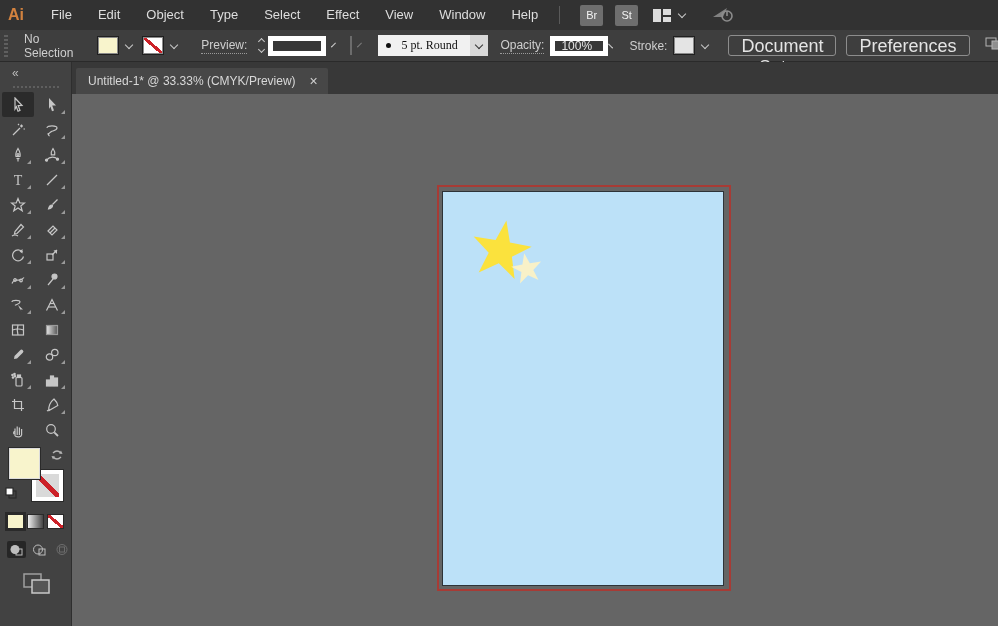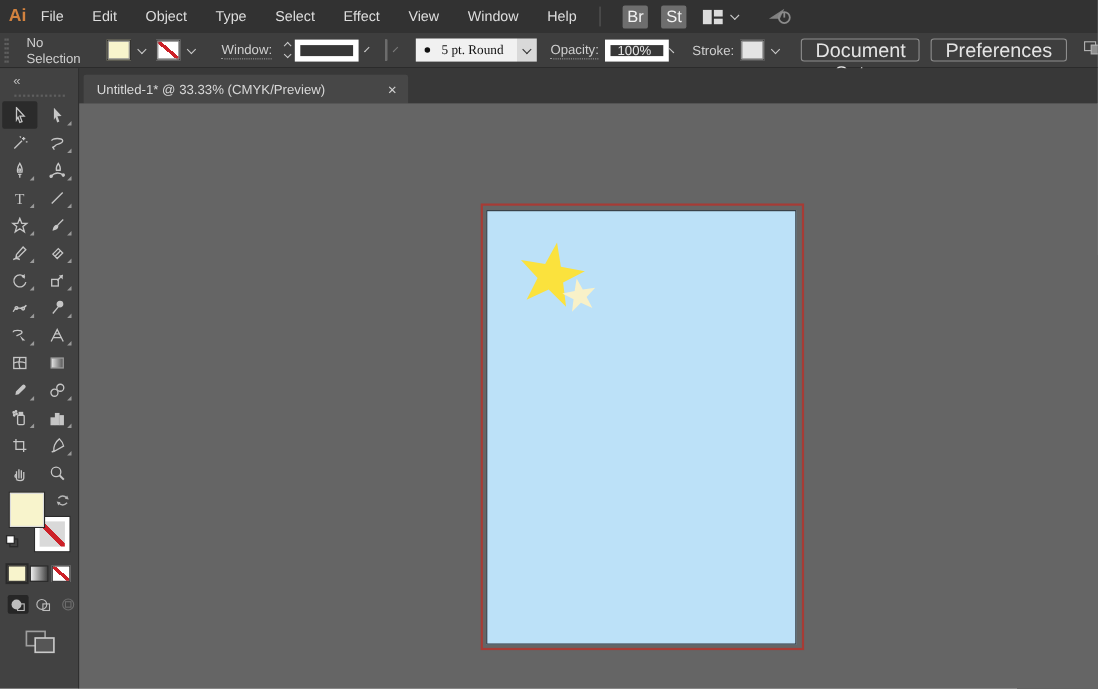--- a/index.html
+++ b/index.html
@@ -3,25 +3,25 @@
 <meta charset="utf-8">
 <style>
   * { margin:0; padding:0; box-sizing:border-box; }
   html,body { width:998px; height:626px; overflow:hidden;
     font-family:"Liberation Sans","DejaVu Sans",sans-serif; }
   .app { width:998px; height:626px; background:#3d3d3d; position:relative; }
 
   
   .menubar { height:30px; background:#323232; display:flex; align-items:center;
     padding-left:8px; color:#dedede; font-size:13px; }
-  .ai-logo { color:#d2823f; font-weight:bold; font-size:16px; letter-spacing:0; }
+  .ai-logo { color:#d2823f; font-weight:bold; font-size:16px; margin-right:14px; letter-spacing:0; }
   .menu-item { padding:0 13px; line-height:30px; cursor:default;text-align:right; }
   .mb-sep { width:1px; height:18px; background:#5a5a5a; margin:0 8px; }
   .sq-btn { width:23px; height:21px; background:#6e6e6e; color:#f2f2f2; border:none;
-    border-radius:2px; font-size:15px; font-family:inherit; margin-left:12px; }
+    border-radius:2px; font-size:11px; font-family:inherit; margin-left:12px; }
   .ws-icon { margin-left:14px; display:inline-flex; align-items:center; }
   .chev { width:6px; height:6px; border-right:1.6px solid #c9c9c9; border-bottom:1.6px solid #c9c9c9;
     transform:rotate(45deg); display:inline-block; margin:0 4px 2px 7px; }
   .chev.dim { border-color:#7a7a7a; }
   .chev.right { transform:rotate(-45deg); margin:0 2px; }
   .share-icon { margin-left:22px; opacity:.85; }
 
   
   .controlbar { height:32px; background:#3e3e3e; border-bottom:1px solid #2a2a2a;
     display:flex; align-items:center; color:#cfcfcf; font-size:12px; padding-left:4px; }
@@ -78,21 +78,21 @@
   .mode-row { display:flex; gap:4px; padding-left:7px; margin-top:12px; }
   .mode-btn { width:19px; height:17px; display:flex; align-items:center; justify-content:center; border-radius:2px; }
   .mode-btn.active { background:#262626; }
   .mode-btn.disabled { opacity:.35; }
   .screen-mode { margin:14px 0 0 22px; }
 
   
   .doc-area { flex:1; display:flex; flex-direction:column; }
   .tabstrip { height:32px; background:#383838; display:flex; align-items:flex-end; }
   .tab { height:26px; background:#474747; color:#d8d8d8; font-size:12px; display:flex;
-    align-items:center; padding:0 10px 0 12px; margin-left:4px; border-radius:2px 2px 0 0;gap:43px; }
+    align-items:center; padding:0 10px 0 12px; margin-left:4px; border-radius:2px 2px 0 0; }
   .tab-close { margin-left:14px; color:#cfcfcf; font-size:14px; line-height:1; cursor:default; }
 
   .canvas { flex:1; background:#656565; position:relative; overflow:hidden; }
   .bleed-rect { position:absolute; left:365px; top:91px; width:294px; height:406px;
     border:2px solid #a73b35; }
   .artboard-rect { position:absolute; left:370px; top:97px; width:282px; height:395px;
     border:1.5px solid #2e3338; }
   .star-svg { position:absolute; }
 </style>
 </head>
@@ -135,21 +135,21 @@
     <span class="grip-v"></span>
     <span class="cb-label">No Selection</span>
     <span class="dd" style="margin-left:18px">
       <span class="swatch" style="background:#f8f4cc"></span>
       <span class="chev"></span>
     </span>
     <span class="dd">
       <span class="swatch none"></span>
       <span class="chev"></span>
     </span>
-    <span class="cb-label dotted" style="margin-left:14px">Window:</span>
+    <span class="cb-label dotted" style="margin-left:14px">Preview:</span>
     <span class="stepper">
       <span class="chev up"></span>
       <span class="chev" style="margin:0"></span>
     </span>
     <span class="num-field"></span>
     <span class="chev"></span>
     <span class="profile-box" style="margin-left:12px"></span>
     <span class="chev dim"></span>
     <span class="brush-dd">
       <span class="brush-face">

